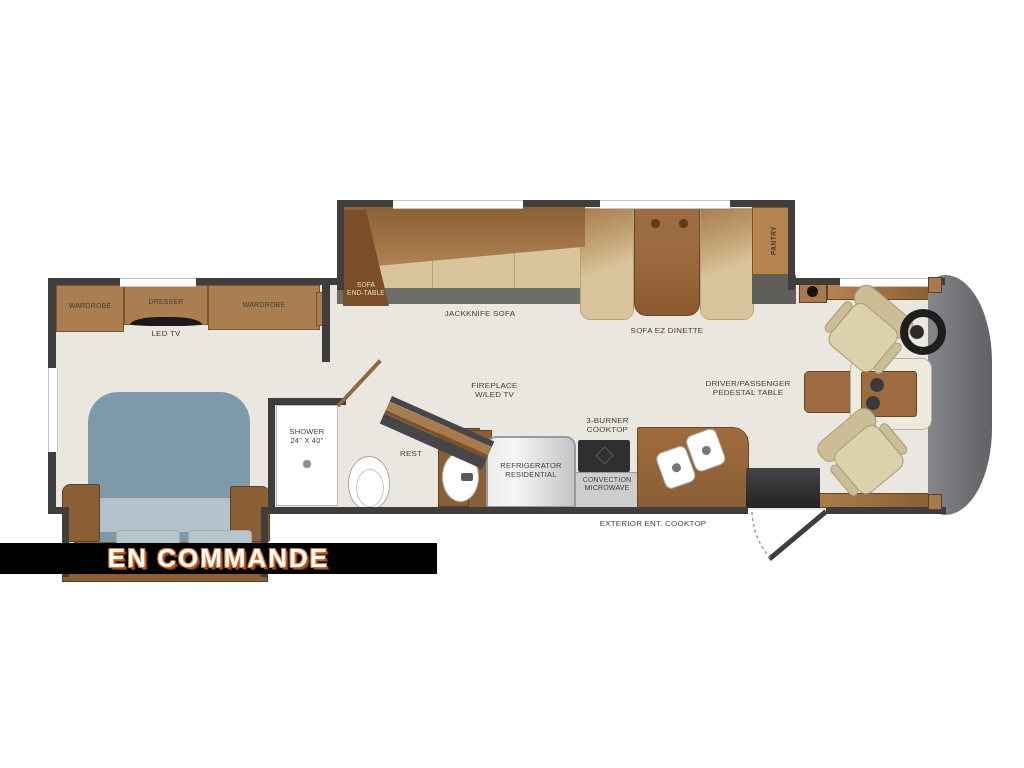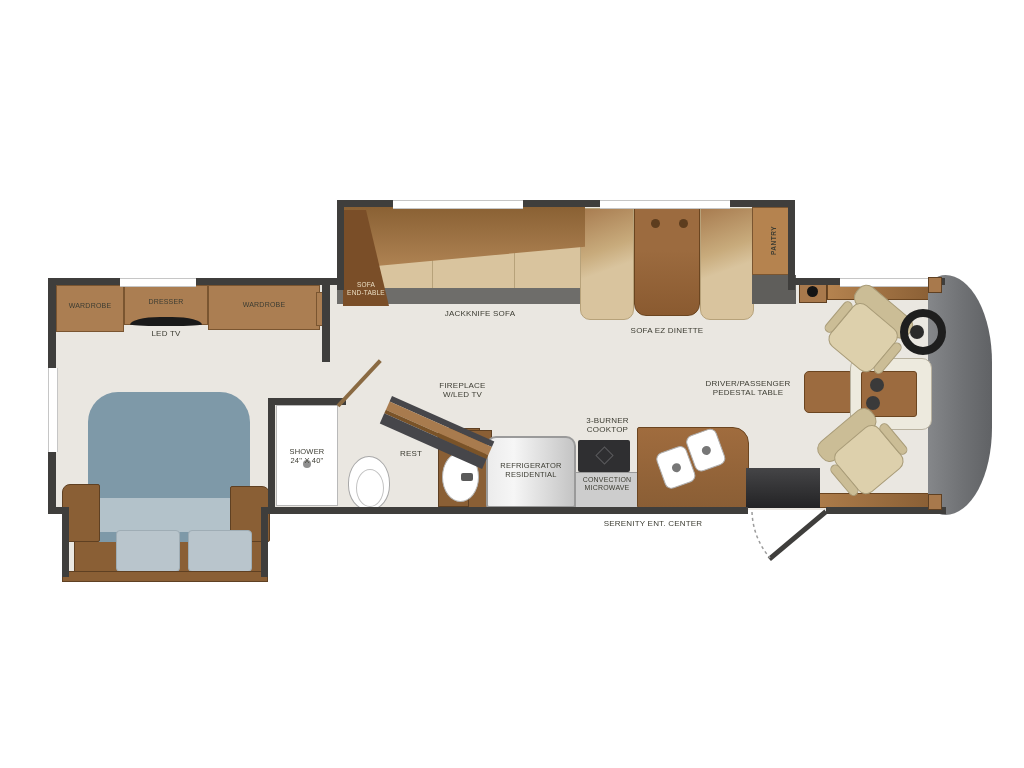--- a/index.html
+++ b/index.html
@@ -183,39 +183,39 @@
   <div id="bed"></div>
   <div id="bed-foot"></div>
   <div class="pillow" style="left:116px;top:530px;"></div>
   <div class="pillow" style="left:188px;top:530px;"></div>
   <div class="wood-dark" style="left:62px;top:484px;width:38px;height:58px;border-radius:8px 2px 2px 2px;"></div>
   <div class="wood-dark" style="left:230px;top:486px;width:40px;height:56px;border-radius:2px 8px 2px 2px;"></div>
   <div id="bedslide-trim"></div>
 
   <div id="shower"></div>
   <div class="drain" style="left:303px;top:460px;"></div>
-  <div class="lbl" style="left:276px;top:448px;width:62px;font-size:7.5px;">
+  <div class="lbl" style="left:276px;top:428px;width:62px;font-size:7.5px;">
     <div>SHOWER</div>
       <div>24" X 40"</div>
   </div>
   <div id="toilet">
       <div id="toilet-inner"></div>
     </div>
   <div class="lbl" style="left:382px;top:449px;width:58px;">REST</div>
   <div class="wood-dark" style="left:438px;top:428px;width:42px;height:79px;"></div>
   <div id="lavy-sink">
       <div id="faucet"></div>
     </div>
   <div id="fireplace">
     <div class="r1"></div>
       <div class="r2"></div>
       <div class="r3"></div>
       <div class="r4"></div>
   </div>
-  <div class="lbl" style="left:410px;top:381px;width:105px;">
+  <div class="lbl" style="left:442px;top:381px;width:105px;">
     <div>FIREPLACE</div>
       <div>W/LED TV</div>
   </div>
   <div id="bath-door"></div>
 
   <div class="wood-dark" style="left:468px;top:430px;width:24px;height:78px;"></div>
   <div id="fridge"></div>
   <div class="lbl" style="left:486px;top:462px;width:90px;font-size:7.5px;">
     <div>REFRIGERATOR</div>
       <div>RESIDENTIAL</div>
@@ -235,21 +235,21 @@
   <div id="counter"></div>
   <div id="sink-group">
     <div class="bowl" style="left:0;top:6px;">
         <div class="dot"></div>
       </div>
     <div class="bowl" style="left:34px;top:0;">
         <div class="dot"></div>
       </div>
   </div>
   <div id="stairwell"></div>
-  <div class="lbl" style="left:594px;top:519px;width:118px;">SERENITY ENT. CENTER</div>
+  <div class="lbl" style="left:594px;top:519px;width:118px;">EXTERIOR ENT. COOKTOP</div>
 
   <div id="console-top">
       <div class="dot"></div>
     </div>
   <div class="trim" style="left:827px;top:284px;width:106px;height:16px;"></div>
   <div class="trim" style="left:790px;top:493px;width:142px;height:15px;z-index:2;"></div>
   <div class="chair" style="left:830px;top:294px;transform:rotate(40deg);">
     <div class="back"></div>
       <div class="seat2"></div>
     <div class="arm" style="left:0;"></div>
@@ -297,14 +297,17 @@
   <div class="wall" style="left:261px;top:507px;width:7px;height:70px;"></div>
   <div class="wall" style="left:322px;top:284px;width:8px;height:78px;"></div>
   <div class="wall" style="left:268px;top:398px;width:78px;height:7px;"></div>
   <div class="wall" style="left:268px;top:398px;width:7px;height:112px;"></div>
 
   <div id="door"></div>
   <svg id="door-arc" width="100" height="62">
     <path d="M 12 7 A 74 74 0 0 0 30 53" fill="none" stroke="#9b9b9b" stroke-width="1.5" stroke-dasharray="3,3"></path>
   </svg>
 
+  <div id="banner">
+    <span>EN COMMANDE</span>
+  </div>
 
 </div>
 
 </body></html>

